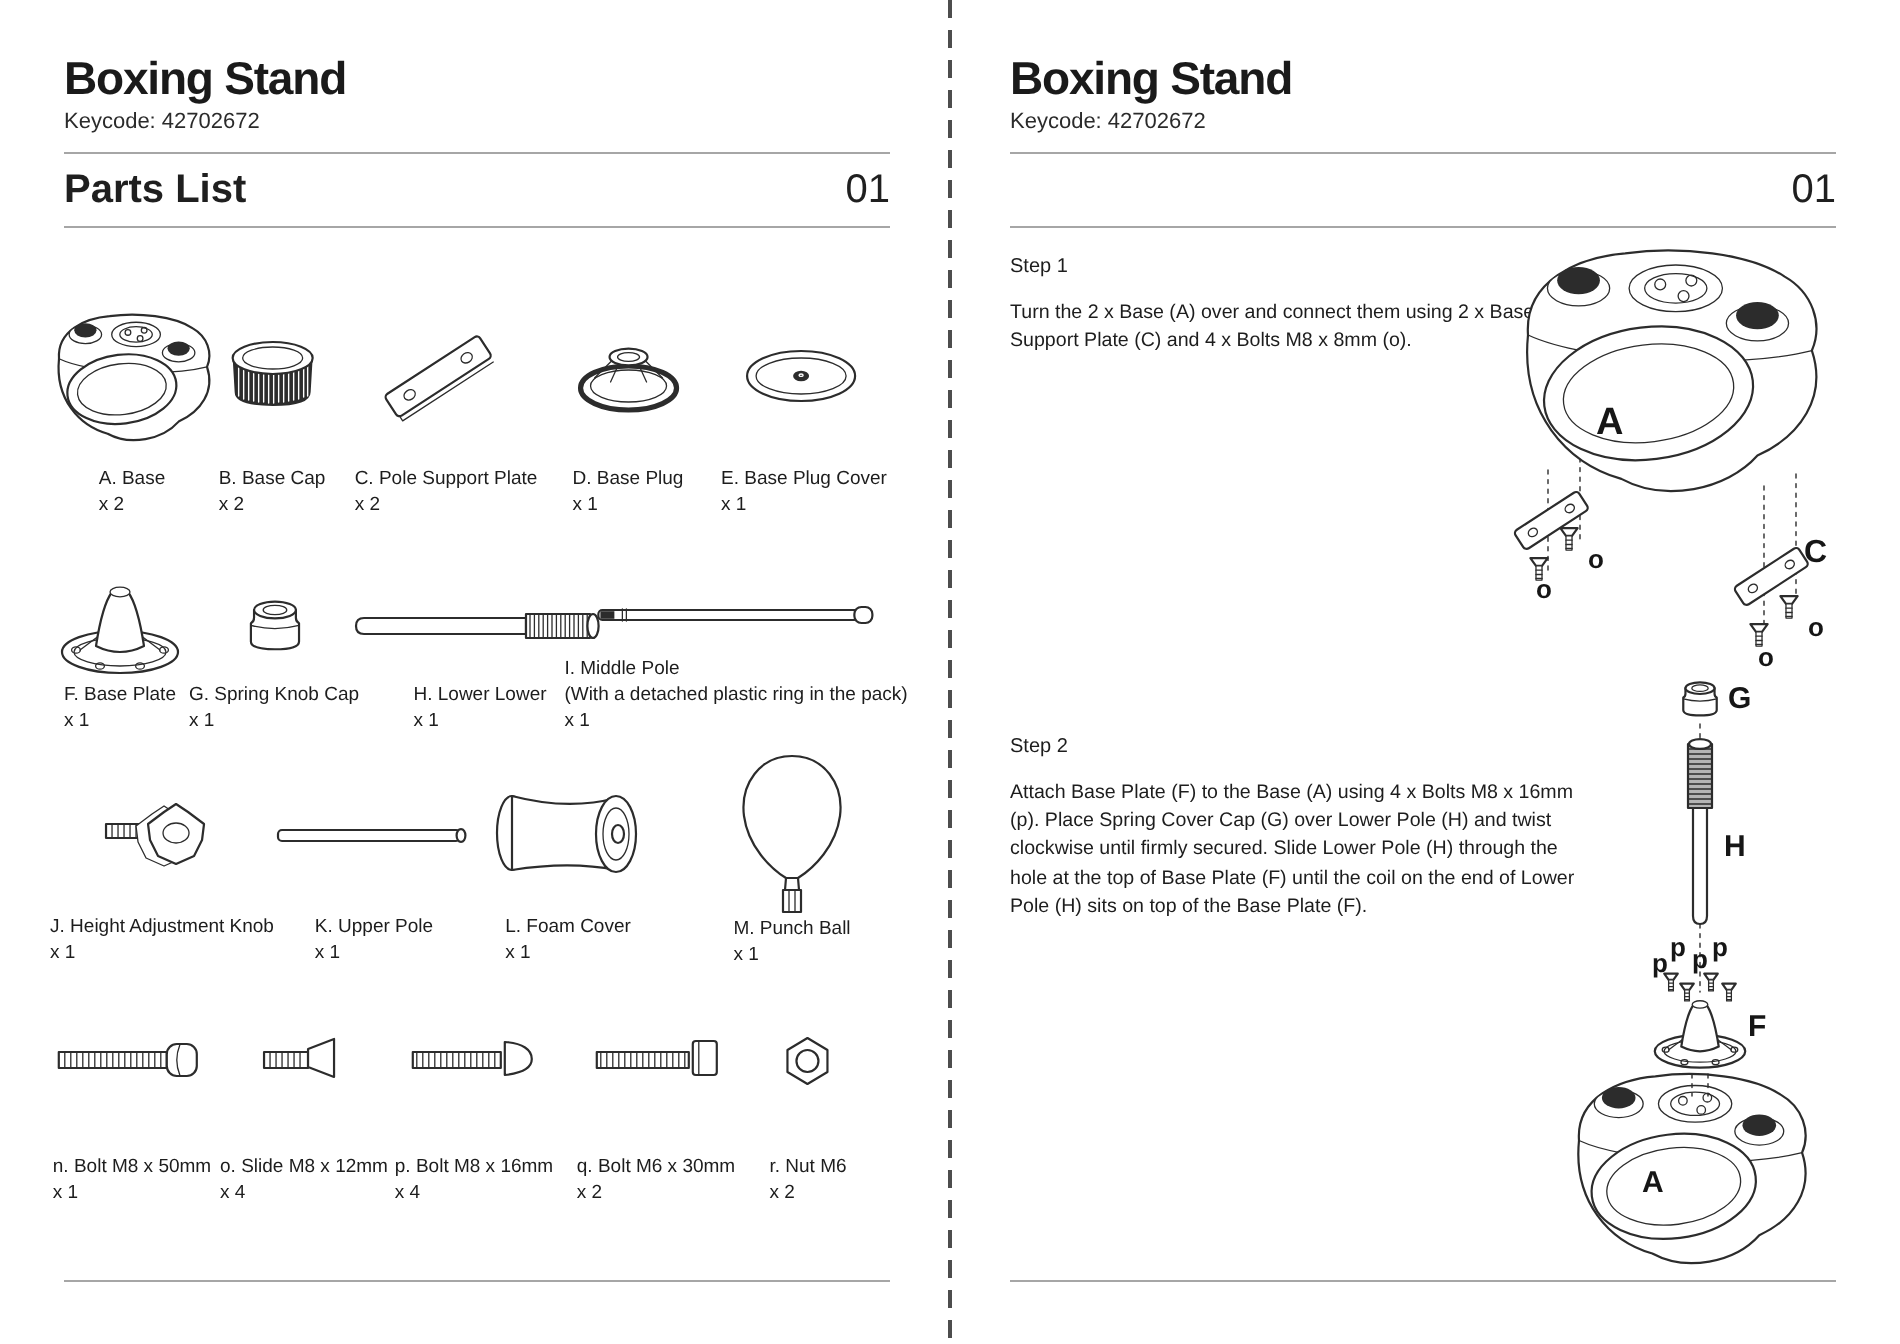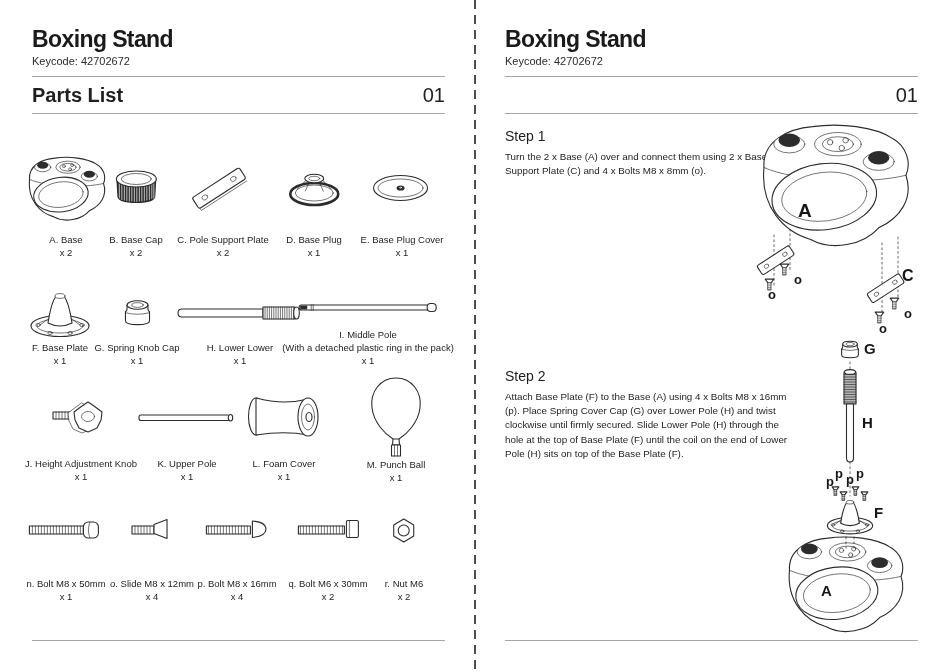--- a/index.html
+++ b/index.html
@@ -14,23 +14,23 @@
   .page-num{font-size:20px;color:#1f1f1f;}
   
   .divider{left:474px;top:0;width:2px;height:672px;
     background:repeating-linear-gradient(to bottom,#4d4d4d 0 9px,transparent 9px 15px);}
   
   .cell{position:absolute;display:flex;flex-direction:column;align-items:center;
         transform:translateX(-50%);}
   .artbox{display:flex;align-items:center;justify-content:center;}
   .r1{height:92px;} .r2{height:58px;} .r2i{height:45px;} .r3{height:82px;}
   .r4{height:66px;align-items:flex-start;padding-top:6px;box-sizing:border-box;}
-  .plabel{font-size:9.5px;line-height:1.35;text-align:center;white-space:nowrap;color:#1d1d1d;}
+  .plabel{font-size:9.5px;line-height:1.35;text-align:left;white-space:nowrap;color:#1d1d1d;}
   
-  .step-heading{font-size:14px;color:#1d1d1d;}
+  .step-heading{font-size:10px;color:#1d1d1d;}
   .step-text{font-size:9.8px;line-height:1.45;color:#1d1d1d;}
   
   svg :is(path,rect,ellipse,circle,line,polyline,polygon){
       stroke:#2c2c2c;fill:none;stroke-width:1.1;stroke-linecap:round;stroke-linejoin:round;
       vector-effect:non-scaling-stroke;}
   svg .fw{fill:#ffffff;} svg .fd{fill:#2c2c2c;stroke:none;} svg .fg{fill:#b5b5b5;}
   svg .thin{stroke-width:.65;} svg .wht{stroke:#ffffff;stroke-width:.7;}
   svg .dot{stroke-dasharray:2 2.8;stroke-width:.7;}
   svg text{fill:#161616;stroke:none;font-weight:700;font-family:"Liberation Sans",sans-serif;}
 </style>

